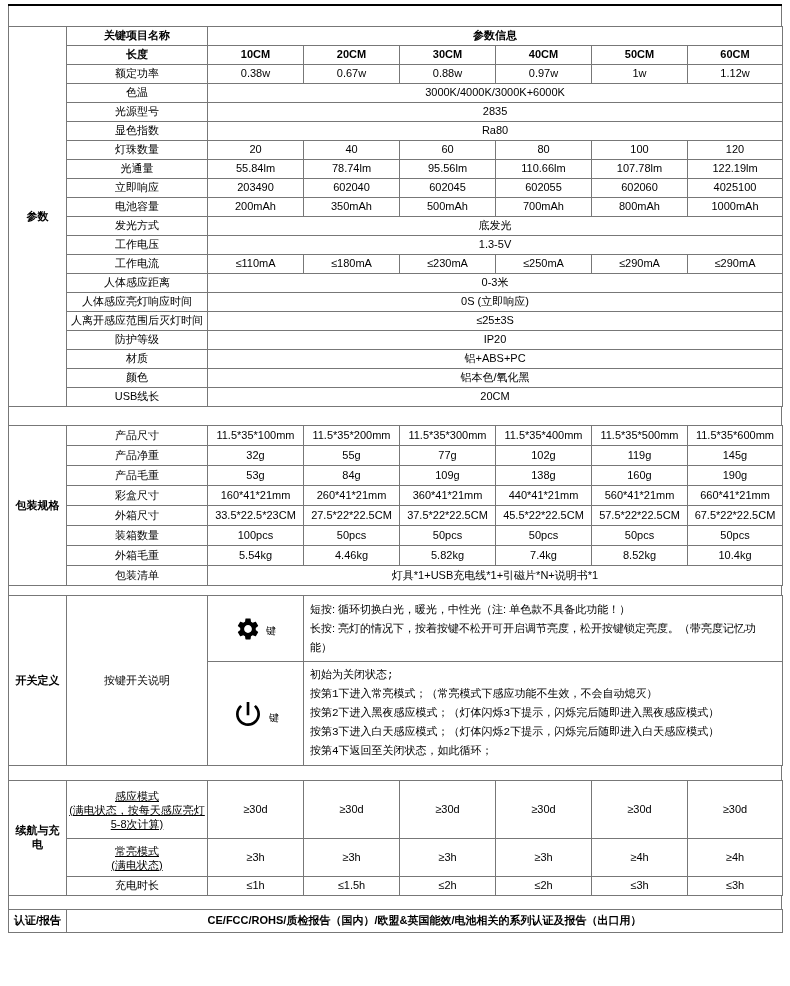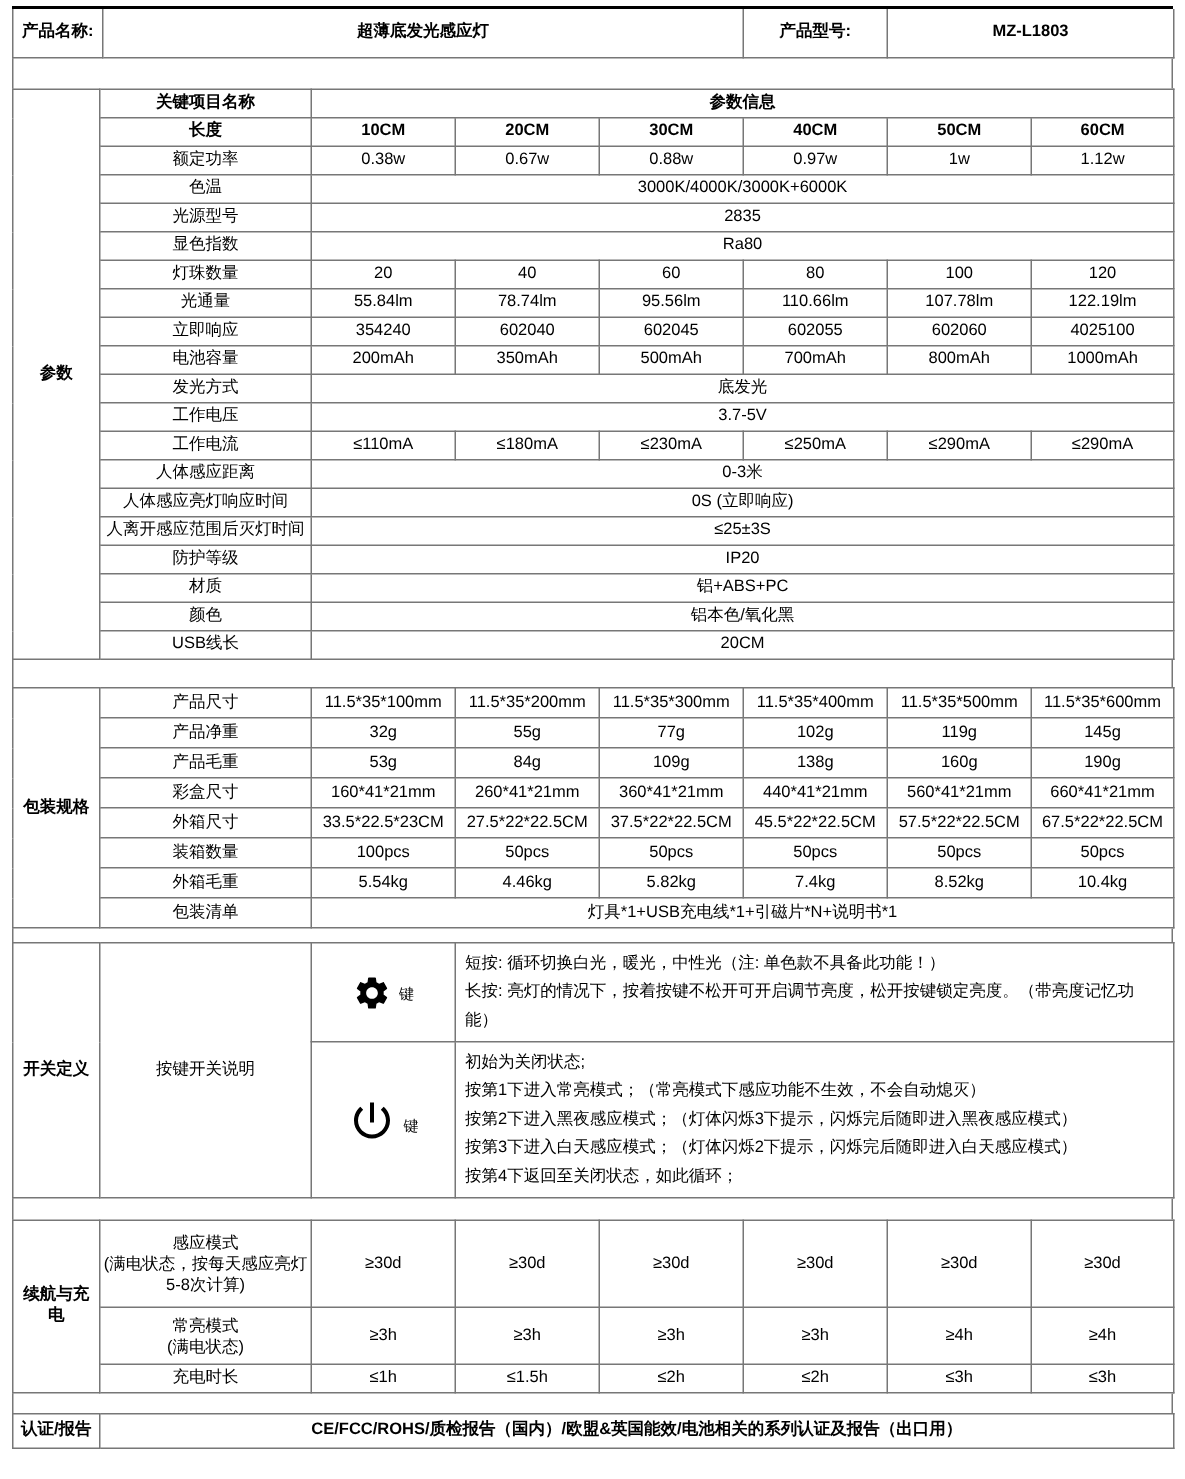--- a/index.html
+++ b/index.html
@@ -9,52 +9,36 @@
          border-left:1px solid #777;border-right:1px solid #777;border-bottom:2px solid #000;}
   table{border-collapse:collapse;width:774px;table-layout:fixed;}
   td{border:1px solid #777;font-size:11px;text-align:center;vertical-align:middle;
      padding:0 2px;overflow:hidden;line-height:1.25;}
   .t-header td{height:32px;font-weight:bold;border-top:none;}
   .t-params td{height:18px;}
   .t-pack td{height:19px;}
   .bold{font-weight:bold;}
   .gap{border-left:1px solid #777;border-right:1px solid #777;}
   .g1{height:20px;} .g2{height:18px;} .g3{height:9px;} .g4{height:14px;} .g5{height:13px;}
-  .row-gear td{height:49px;} .row-power td{height:95px;}
+  .row-gear td{height:49px;} .row-power td{height:95px;font-family:Liberation Mono, monospace;}
   .desc{text-align:left;vertical-align:top;padding:4px 6px;line-height:19px;white-space:pre-line;}
   .iconcell{vertical-align:middle;}
   .iconwrap{display:flex;align-items:center;justify-content:center;gap:5px;}
   .iconwrap .keylbl{font-size:10px;align-self:flex-end;padding-bottom:4px;}
   .icon svg{display:block;}
   .row-b1 td{height:57px;} .row-b2 td{height:37px;} .row-b3 td{height:18px;}
-  .multiline{white-space:pre-line;line-height:14px;}
+  .multiline{white-space:pre-line;line-height:14px;text-decoration:underline;}
   .row-cert td{height:22px;margin-top:42px;}
 </style>
 </head>
 <body>
 
 <div class="sheet">
 
 
-  <table class="t-header">
-    <colgroup>
-        <col style="width:60px">
-        <col style="width:427px">
-        <col style="width:96px">
-        <col style="width:191px">
-      </colgroup>
-    <tbody>
-        <tr>
-      <td>产品名称:</td>
-      <td>超薄底发光感应灯</td>
-      <td>产品型号:</td>
-      <td>MZ-L1803</td>
-    </tr>
-  </tbody>
-    </table>
 
   <div class="gap g1"></div>
 
   <table class="t-params">
     <colgroup>
         <col style="width:58px">
         <col style="width:141px">
         <col style="width:96px">
         <col style="width:96px">
         <col style="width:96px">
@@ -111,21 +95,21 @@
       <td>光通量</td>
       <td>55.84lm</td>
       <td>78.74lm</td>
       <td>95.56lm</td>
       <td>110.66lm</td>
       <td>107.78lm</td>
       <td>122.19lm</td>
     </tr>
     <tr>
       <td>立即响应</td>
-      <td>354240</td>
+      <td>203490</td>
       <td>602040</td>
       <td>602045</td>
       <td>602055</td>
       <td>602060</td>
       <td>4025100</td>
     </tr>
     <tr>
       <td>电池容量</td>
       <td>200mAh</td>
       <td>350mAh</td>
@@ -133,21 +117,21 @@
       <td>700mAh</td>
       <td>800mAh</td>
       <td>1000mAh</td>
     </tr>
     <tr>
       <td>发光方式</td>
       <td colspan="6">底发光</td>
     </tr>
     <tr>
       <td>工作电压</td>
-      <td colspan="6">3.7-5V</td>
+      <td colspan="6">1.3-5V</td>
     </tr>
     <tr>
       <td>工作电流</td>
       <td>≤110mA</td>
       <td>≤180mA</td>
       <td>≤230mA</td>
       <td>≤250mA</td>
       <td>≤290mA</td>
       <td>≤290mA</td>
     </tr>

